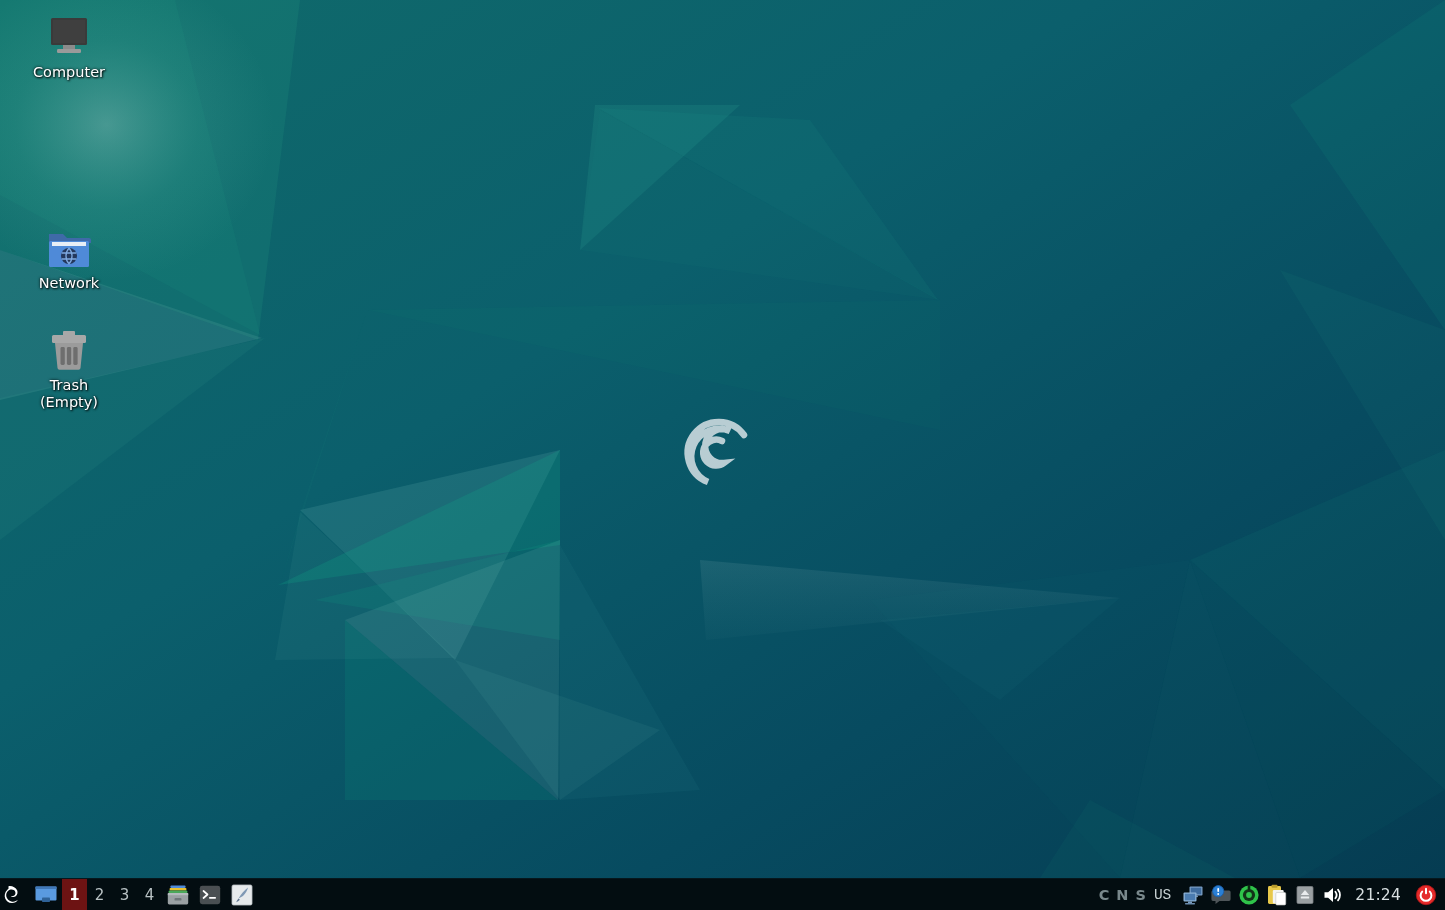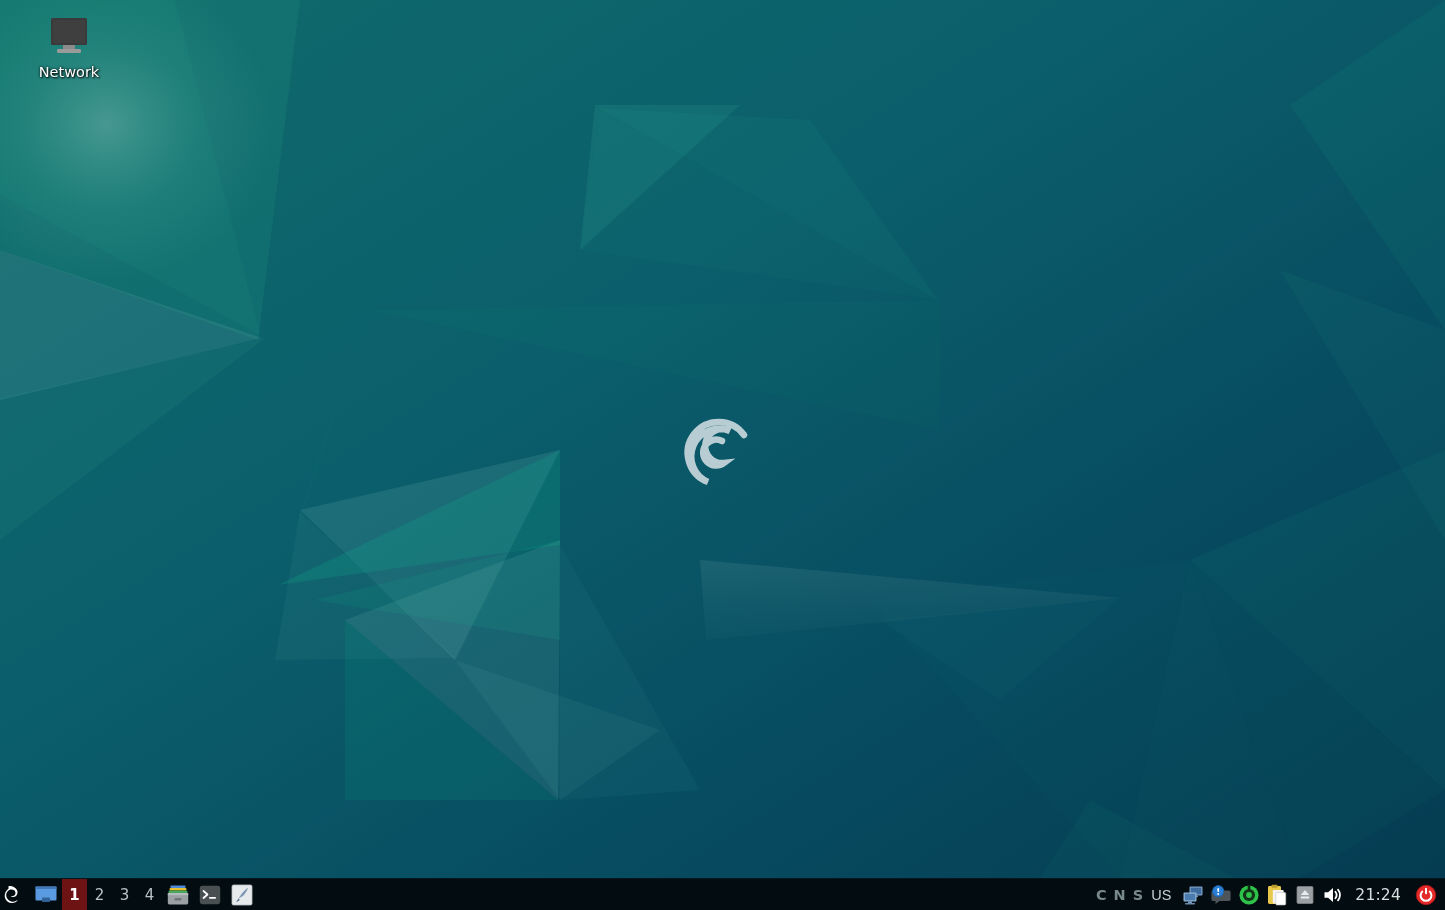--- a/index.html
+++ b/index.html
@@ -150,21 +150,21 @@
     font-size: 14.5px;
     font-weight: bold;
     color: #79888c;
     font-family: "DejaVu Sans", "Liberation Sans", sans-serif;
   }
   #keyboard-layout {
     font-size: 14.5px;
     color: #c6cfd1;
     padding: 0 8px 0 2px;
     cursor: pointer;
-    font-family: Liberation Sans, sans-serif;
+    font-family: Liberation Mono, monospace;
   }
 
   .tray-icon {
     width: 28px;
     height: 32px;
     display: flex;
     align-items: center;
     justify-content: center;
     cursor: pointer;
   }
@@ -261,25 +261,52 @@
 
     <div class="desktop-icon" style="top:12px;">
       <div class="icon-art">
         <svg width="46" height="44" viewBox="0 0 46 44">
           <rect x="5" y="2" width="36" height="27" rx="1.5" fill="#3a3a3a"></rect>
           <rect x="7" y="4" width="32" height="23" fill="#3f3f3f"></rect>
           <rect x="17" y="29" width="12" height="5" fill="#8b8b8b"></rect>
           <rect x="11" y="33" width="24" height="4" rx="1.2" fill="#9a9a9a"></rect>
         </svg>
       </div>
+      <div class="icon-label">Computer</div>
+    </div>
+
+
+    <div class="desktop-icon" style="top:223px;">
+      <div class="icon-art">
+        <svg width="44" height="42" viewBox="0 0 44 42">
+          <path d="M2 5 h14 l4 4 h22 a2 2 0 0 1 2 2 v3 H2 Z" fill="#3f6aa8"></path>
+          <rect x="2" y="12" width="40" height="26" rx="1.5" fill="#4f8ad8"></rect>
+          <rect x="5" y="13" width="34" height="4" fill="#e8eef6"></rect>
+          <circle cx="22" cy="27" r="8" fill="#24385c"></circle>
+          <path d="M14.6 24 h14.8 M14.6 30 h14.8 M22 19.2 c-4 4 -4 11.6 0 15.6
+                   c4 -4 4 -11.6 0 -15.6 Z" fill="none" stroke="#7fa9e0" stroke-width="1.3"></path>
+        </svg>
+      </div>
       <div class="icon-label">Network</div>
     </div>
 
-
-
+    <div class="desktop-icon" style="top:325px;">
+      <div class="icon-art">
+        <svg width="42" height="44" viewBox="0 0 42 44">
+          <rect x="15" y="2" width="12" height="5" rx="1" fill="#a8a8a8"></rect>
+          <rect x="4" y="6" width="34" height="8" rx="1.5" fill="#a8a8a8"></rect>
+          <path d="M7 14 h28 l-2.5 25 a2 2 0 0 1 -2 1.8 h-19 a2 2 0 0 1 -2 -1.8 Z" fill="#9b9b9b"></path>
+          <rect x="12.5" y="18" width="4.3" height="18" rx="1.4" fill="#6e6e6e"></rect>
+          <rect x="18.9" y="18" width="4.3" height="18" rx="1.4" fill="#6e6e6e"></rect>
+          <rect x="25.3" y="18" width="4.3" height="18" rx="1.4" fill="#6e6e6e"></rect>
+        </svg>
+      </div>
+      <div class="icon-label">Trash
+(Empty)</div>
+    </div>
 
   </div>
 
   <div id="panel">
 
     <div class="panel-left">
 
       <div id="whisker-menu" class="panel-btn">
         <svg width="24" height="24" viewBox="0 0 24 24">
           <path d="M5.5 3.2 c3.4 -0.6 7.2 1.1 8.6 4.1 c0.9 2 0.4 4.6 -1.4 5.9

